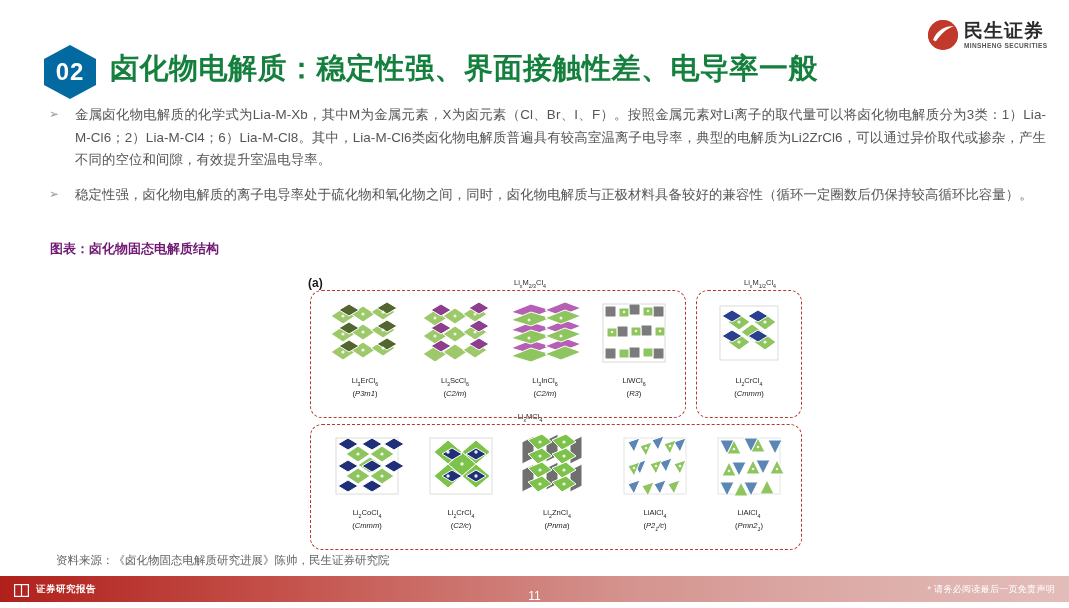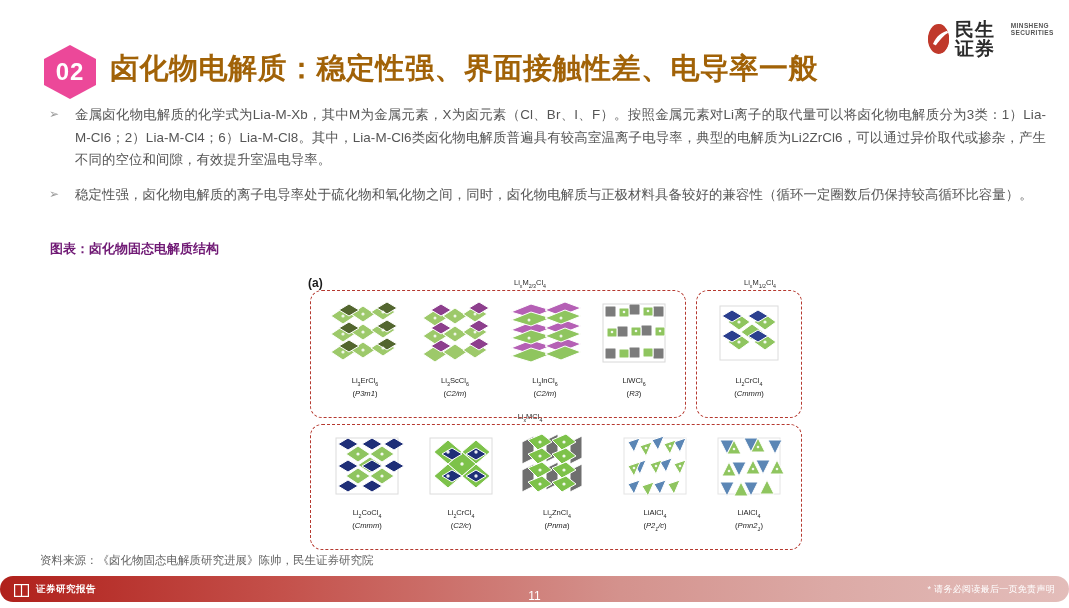--- a/index.html
+++ b/index.html
@@ -8,31 +8,31 @@
     font-family:"Liberation Sans","DejaVu Sans",sans-serif;
     -webkit-font-smoothing:antialiased;
   }
   .slide{position:relative;width:1069px;height:608px;background:#fff;}
 
   
   .logo{position:absolute;left:928px;top:20px;display:flex;align-items:center;gap:6px;}
   .logo-mark{width:30px;height:30px;border-radius:50%;background:#c0392b;position:relative;overflow:hidden;
     box-shadow:inset 0 0 0 0 #fff;}
   .logo-mark svg{position:absolute;left:0;top:0;}
-  .logo-text{display:flex;line-height:1;}
+  .logo-text{display:flex;flex-direction:column;line-height:1;}
   .logo-cn{font-size:19px;font-weight:bold;color:#2b2b2b;letter-spacing:1px;}
   .logo-en{font-size:6.5px;font-weight:bold;color:#555;letter-spacing:.4px;margin-top:3px;}
 
   .badge{position:absolute;left:44px;top:45px;width:52px;height:54px;
-    background:#ec4899;color:#fff;display:flex;align-items:center;justify-content:center;
+    background:#0369a1;color:#fff;display:flex;align-items:center;justify-content:center;
     font-size:24px;font-weight:bold;letter-spacing:1px;
     clip-path:polygon(50% 0%,100% 26%,100% 74%,50% 100%,0% 74%,0% 26%);
     filter:drop-shadow(2px 3px 2px rgba(0,0,0,.18));}
   .title{position:absolute;left:110px;top:50px;width:820px;font-size:29px;font-weight:bold;
-    color:#a16207;letter-spacing:.5px;line-height:1.3;}
+    color:#15803d;letter-spacing:.5px;line-height:1.3;}
 
   
   .bullets{position:absolute;left:46px;top:104px;width:1000px;}
   .bullet{display:flex;margin-bottom:12px;}
   .arrow{color:#9a9a9a;font-size:12px;line-height:21px;width:26px;flex:0 0 26px;padding-left:3px;}
   .btext{font-size:13.4px;line-height:22.5px;color:#555555;text-align:justify;flex:1;letter-spacing:.1px;}
 
   .fig-caption{position:absolute;left:50px;top:240px;font-size:13px;font-weight:bold;color:#701a75;}
 
   
@@ -40,23 +40,23 @@
   .fig-label-a{position:absolute;left:8px;top:4px;font-size:12px;font-weight:bold;color:#1a1a1a;}
   .grp-hdr{position:absolute;font-size:7.5px;color:#2a2a2a;white-space:nowrap;text-align:center;}
   .dashbox{position:absolute;border:1.6px dashed #b5392f;border-radius:12px;}
   .panel{position:absolute;display:flex;flex-direction:column;align-items:center;}
   .struct{width:100%;display:flex;align-items:flex-end;justify-content:center;}
   .plabel{font-size:7.6px;color:#1b1b1b;text-align:center;line-height:9.4px;margin-top:2px;white-space:nowrap;}
   .plabel i{}
   sub{font-size:70%;}
 
   
-  .source{position:absolute;left:40px;top:553px;font-size:11.5px;color:#636363;}
+  .source{position:absolute;left:56px;top:553px;font-size:11.5px;color:#636363;}
   .footer{position:absolute;left:0;bottom:6px;width:1069px;height:26px;
-    background:linear-gradient(90deg,#b0201b 0%,#c4504a 26%,#d4928d 58%,#dcaaa6 78%,#e3bdba 100%);border-radius:13px;}
+    background:linear-gradient(90deg,#b0201b 0%,#c4504a 26%,#d4928d 58%,#dcaaa6 78%,#e3bdba 100%);}
   .foot-left{position:absolute;left:14px;top:0;height:26px;display:flex;align-items:center;gap:7px;}
   .book-icon{width:15px;height:13px;position:relative;}
   .foot-left-label{font-size:9.5px;color:#ffffff;font-weight:bold;letter-spacing:.5px;}
   .page-no{position:absolute;left:0;top:0;width:1069px;height:40px;display:flex;align-items:center;justify-content:center;
     font-size:12px;color:#ffffff;font-weight:normal;}
   .foot-right{position:absolute;right:14px;top:0;height:26px;display:flex;align-items:center;
     font-size:9px;color:#ffffff;letter-spacing:.3px;}
   .bottom-strip{position:absolute;left:0;bottom:0;width:1069px;height:6px;background:#ffffff;}
 </style>
 </head>

